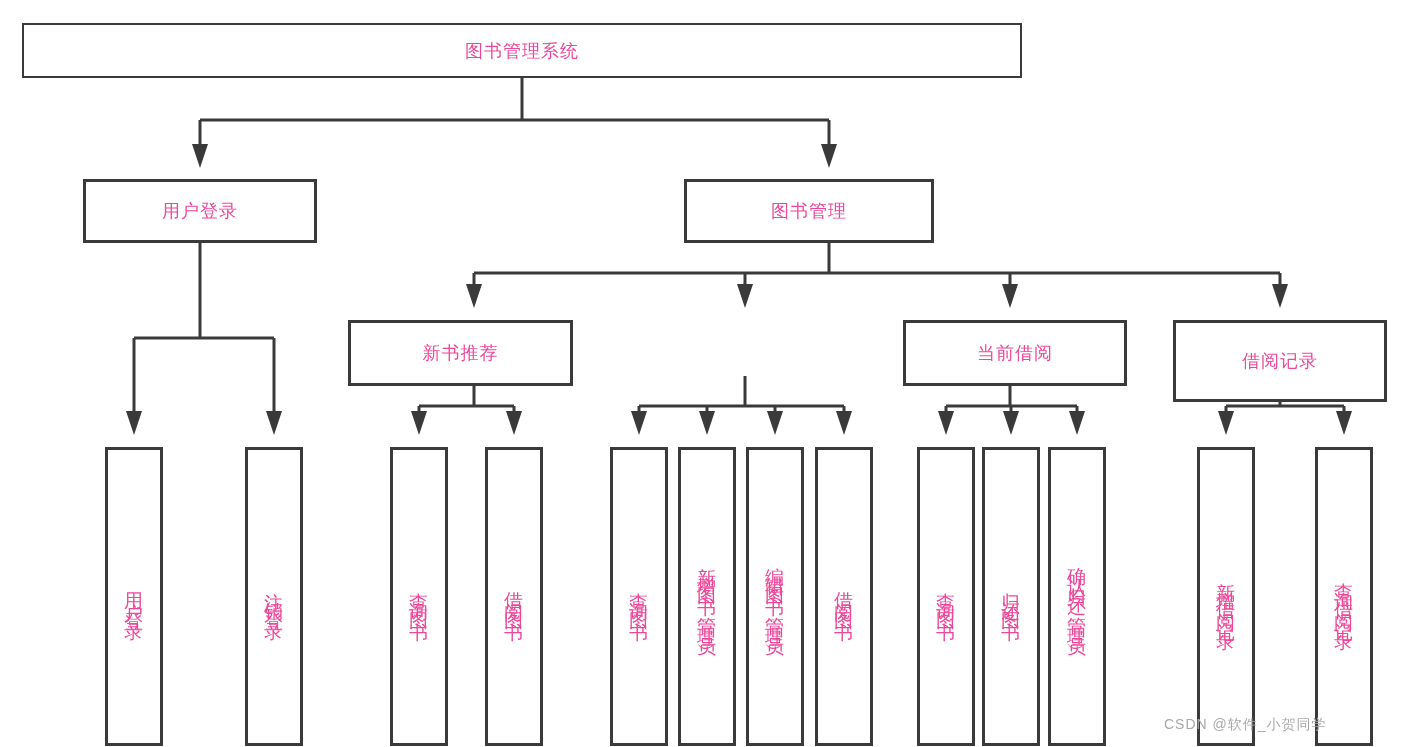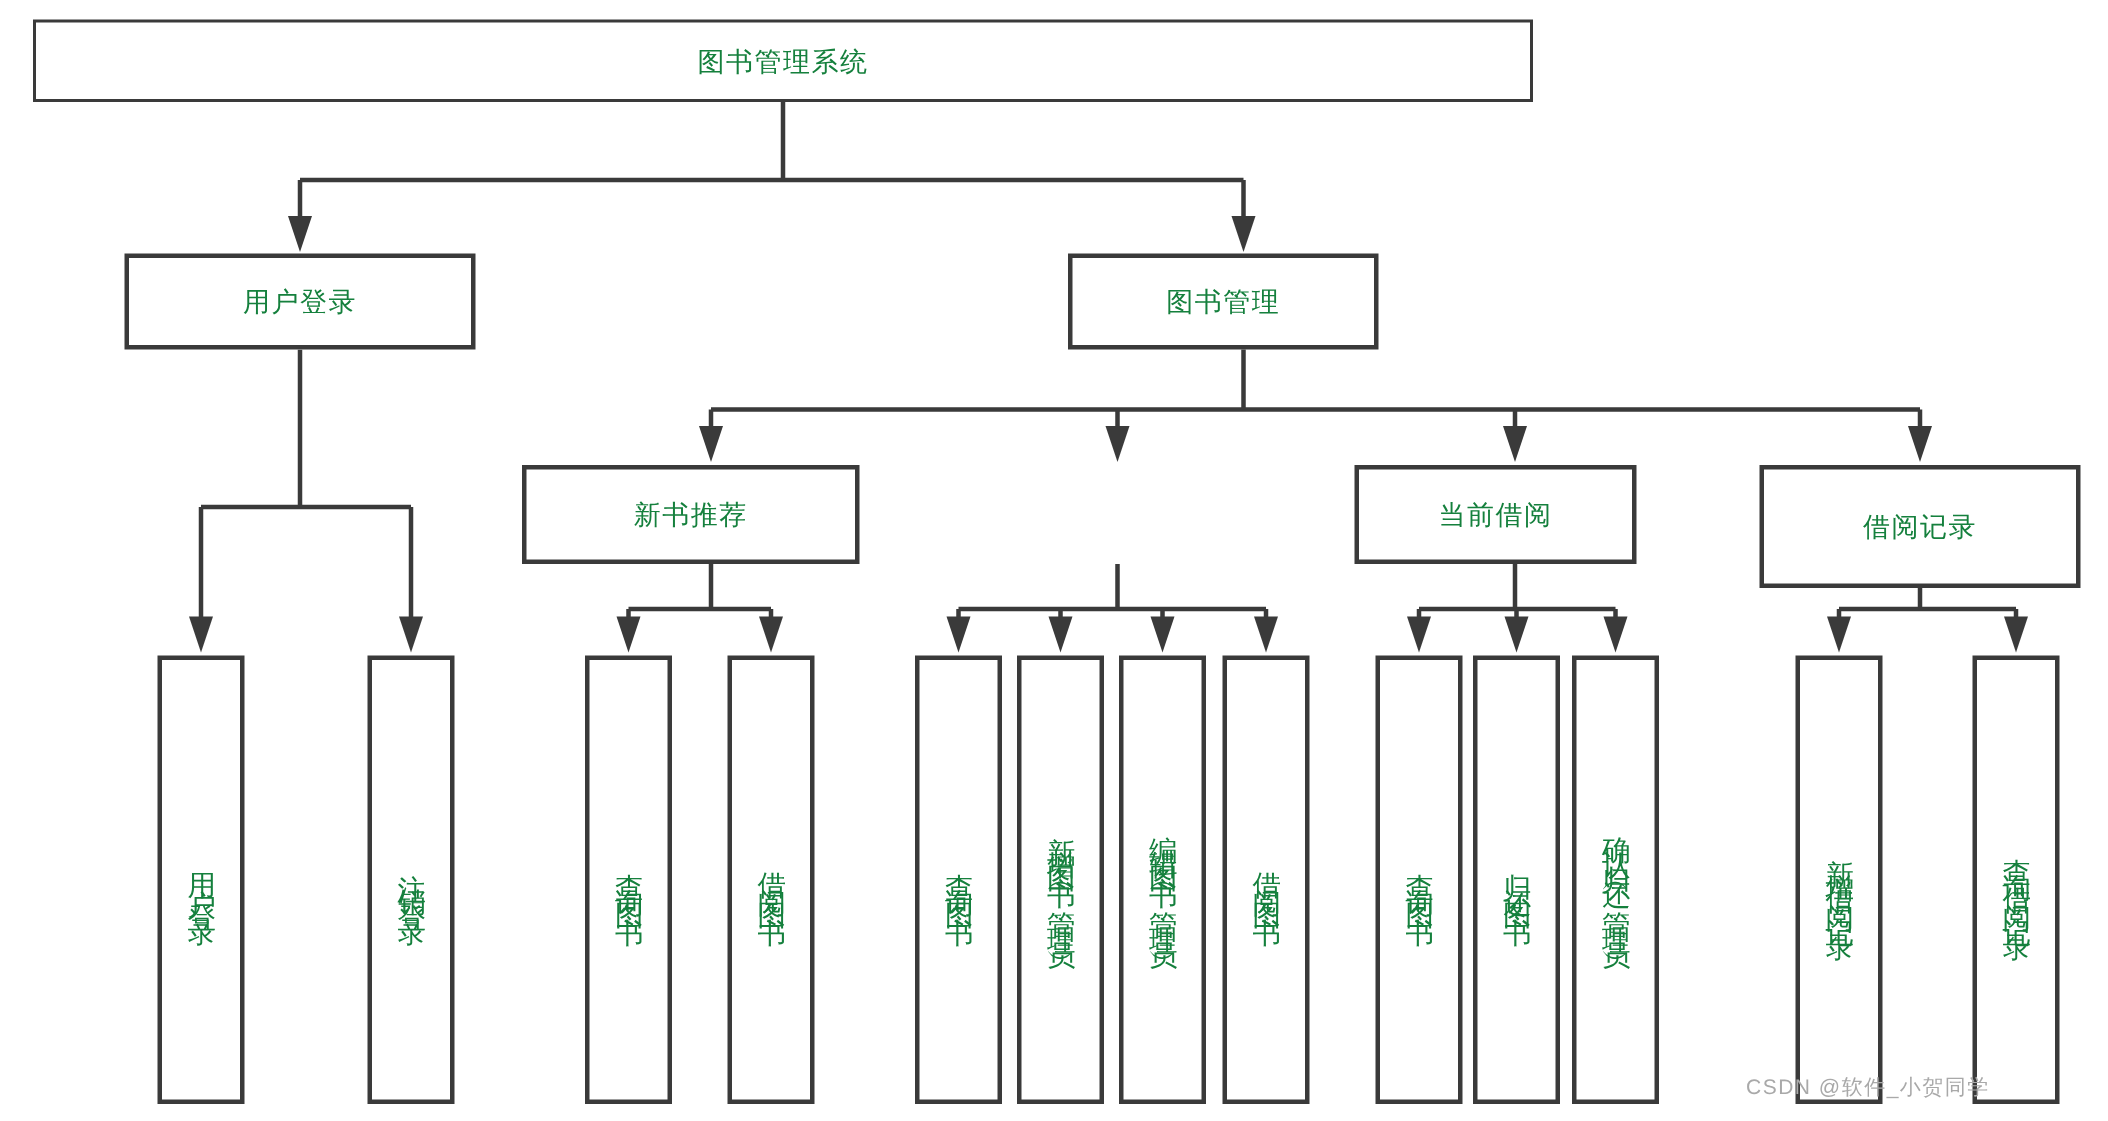--- a/index.html
+++ b/index.html
@@ -10,22 +10,23 @@
     font-family:"Liberation Sans","DejaVu Sans",sans-serif;
     overflow:hidden;
   }
   #wires{position:absolute;left:0;top:0;width:1405px;height:747px;z-index:1;}
   .node{
     position:absolute;
     box-sizing:border-box;
     background:#ffffff;
     border:3px solid #3a3a3a;
     display:flex;align-items:center;justify-content:center;
-    color:#15803d;
+    color:#ec4899;
     z-index:2;
+    margin-top:10px;
   }
   .node.root{border-width:2px;}
   .hlabel{font-size:18px;letter-spacing:1px;white-space:nowrap;}
   .leaf span{
     writing-mode:vertical-rl;
     text-orientation:mixed;
     font-size:19px;
     letter-spacing:10px;
     line-height:1;
     white-space:nowrap;
@@ -95,28 +96,28 @@
     </g>
   </svg>
 
   <div class="node root" style="left:22px;top:13px;width:1000px;height:55px;">
     <span class="hlabel">图书管理系统</span>
   </div>
 
   <div class="node" style="left:83px;top:169px;width:234px;height:64px;">
     <span class="hlabel">用户登录</span>
   </div>
-  <div class="node" style="left:712px;top:169px;width:207px;height:64px;font-family:Liberation Serif, serif;">
+  <div class="node" style="left:684px;top:169px;width:250px;height:64px;font-family:Liberation Serif, serif;">
     <span class="hlabel">图书管理</span>
   </div>
 
   <div class="node" style="left:348px;top:310px;width:225px;height:66px;">
     <span class="hlabel">新书推荐</span>
   </div>
-  <div class="node" style="left:903px;top:310px;width:188px;height:66px;">
+  <div class="node" style="left:903px;top:310px;width:224px;height:66px;">
     <span class="hlabel">当前借阅</span>
   </div>
   <div class="node" style="left:1173px;top:310px;width:214px;height:82px;">
     <span class="hlabel">借阅记录</span>
   </div>
 
   <div class="node leaf" style="left:105px;top:437px;width:58px;height:299px;">
     <span>用户登录</span>
   </div>
   <div class="node leaf" style="left:245px;top:437px;width:58px;height:299px;">

